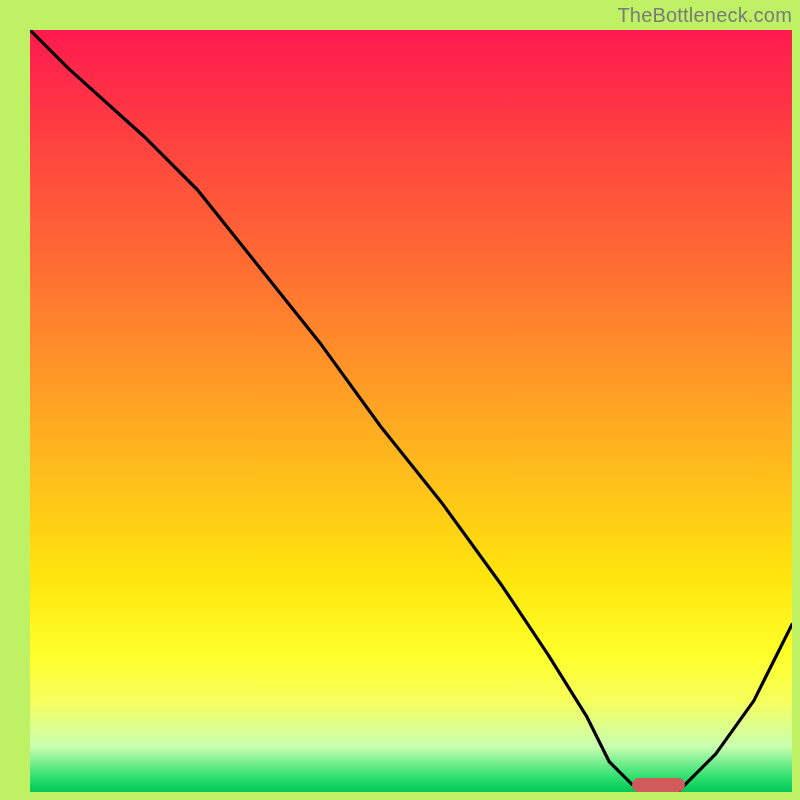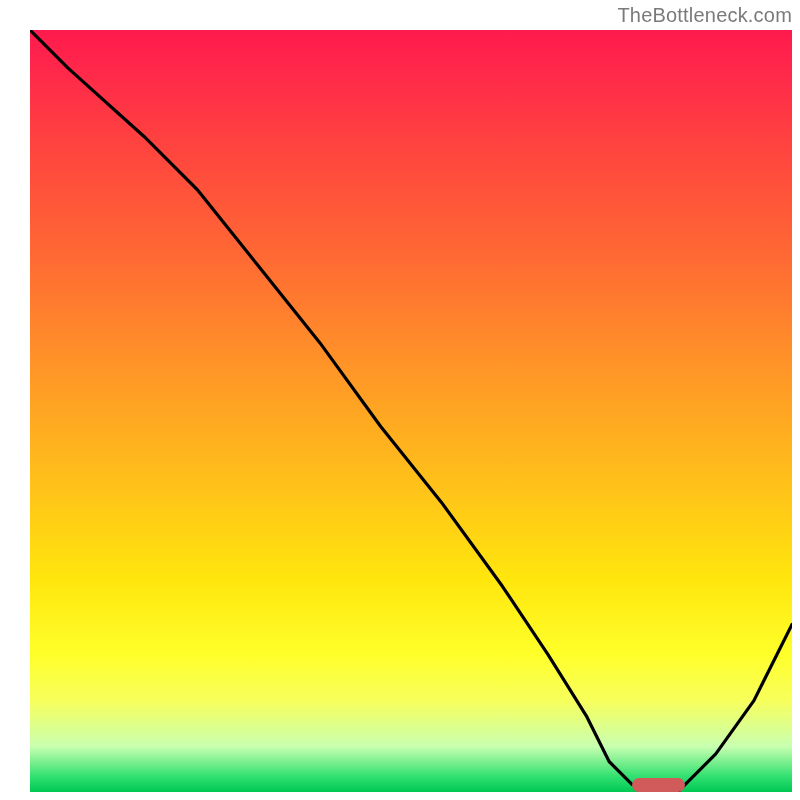--- a/index.html
+++ b/index.html
@@ -8,21 +8,21 @@
     width: 800px;
     height: 800px;
     background: #000;
     font-family: Arial, Helvetica, sans-serif;
     overflow: hidden;
   }
   .frame {
     position: relative;
     width: 800px;
     height: 800px;
-    background: #ffffff;
+    background: #bef264;
   }
   .plot-area {
     position: absolute;
     left: 30px;
     top: 30px;
     width: 762px;
     height: 762px;
     
     background: linear-gradient(
       to bottom,

